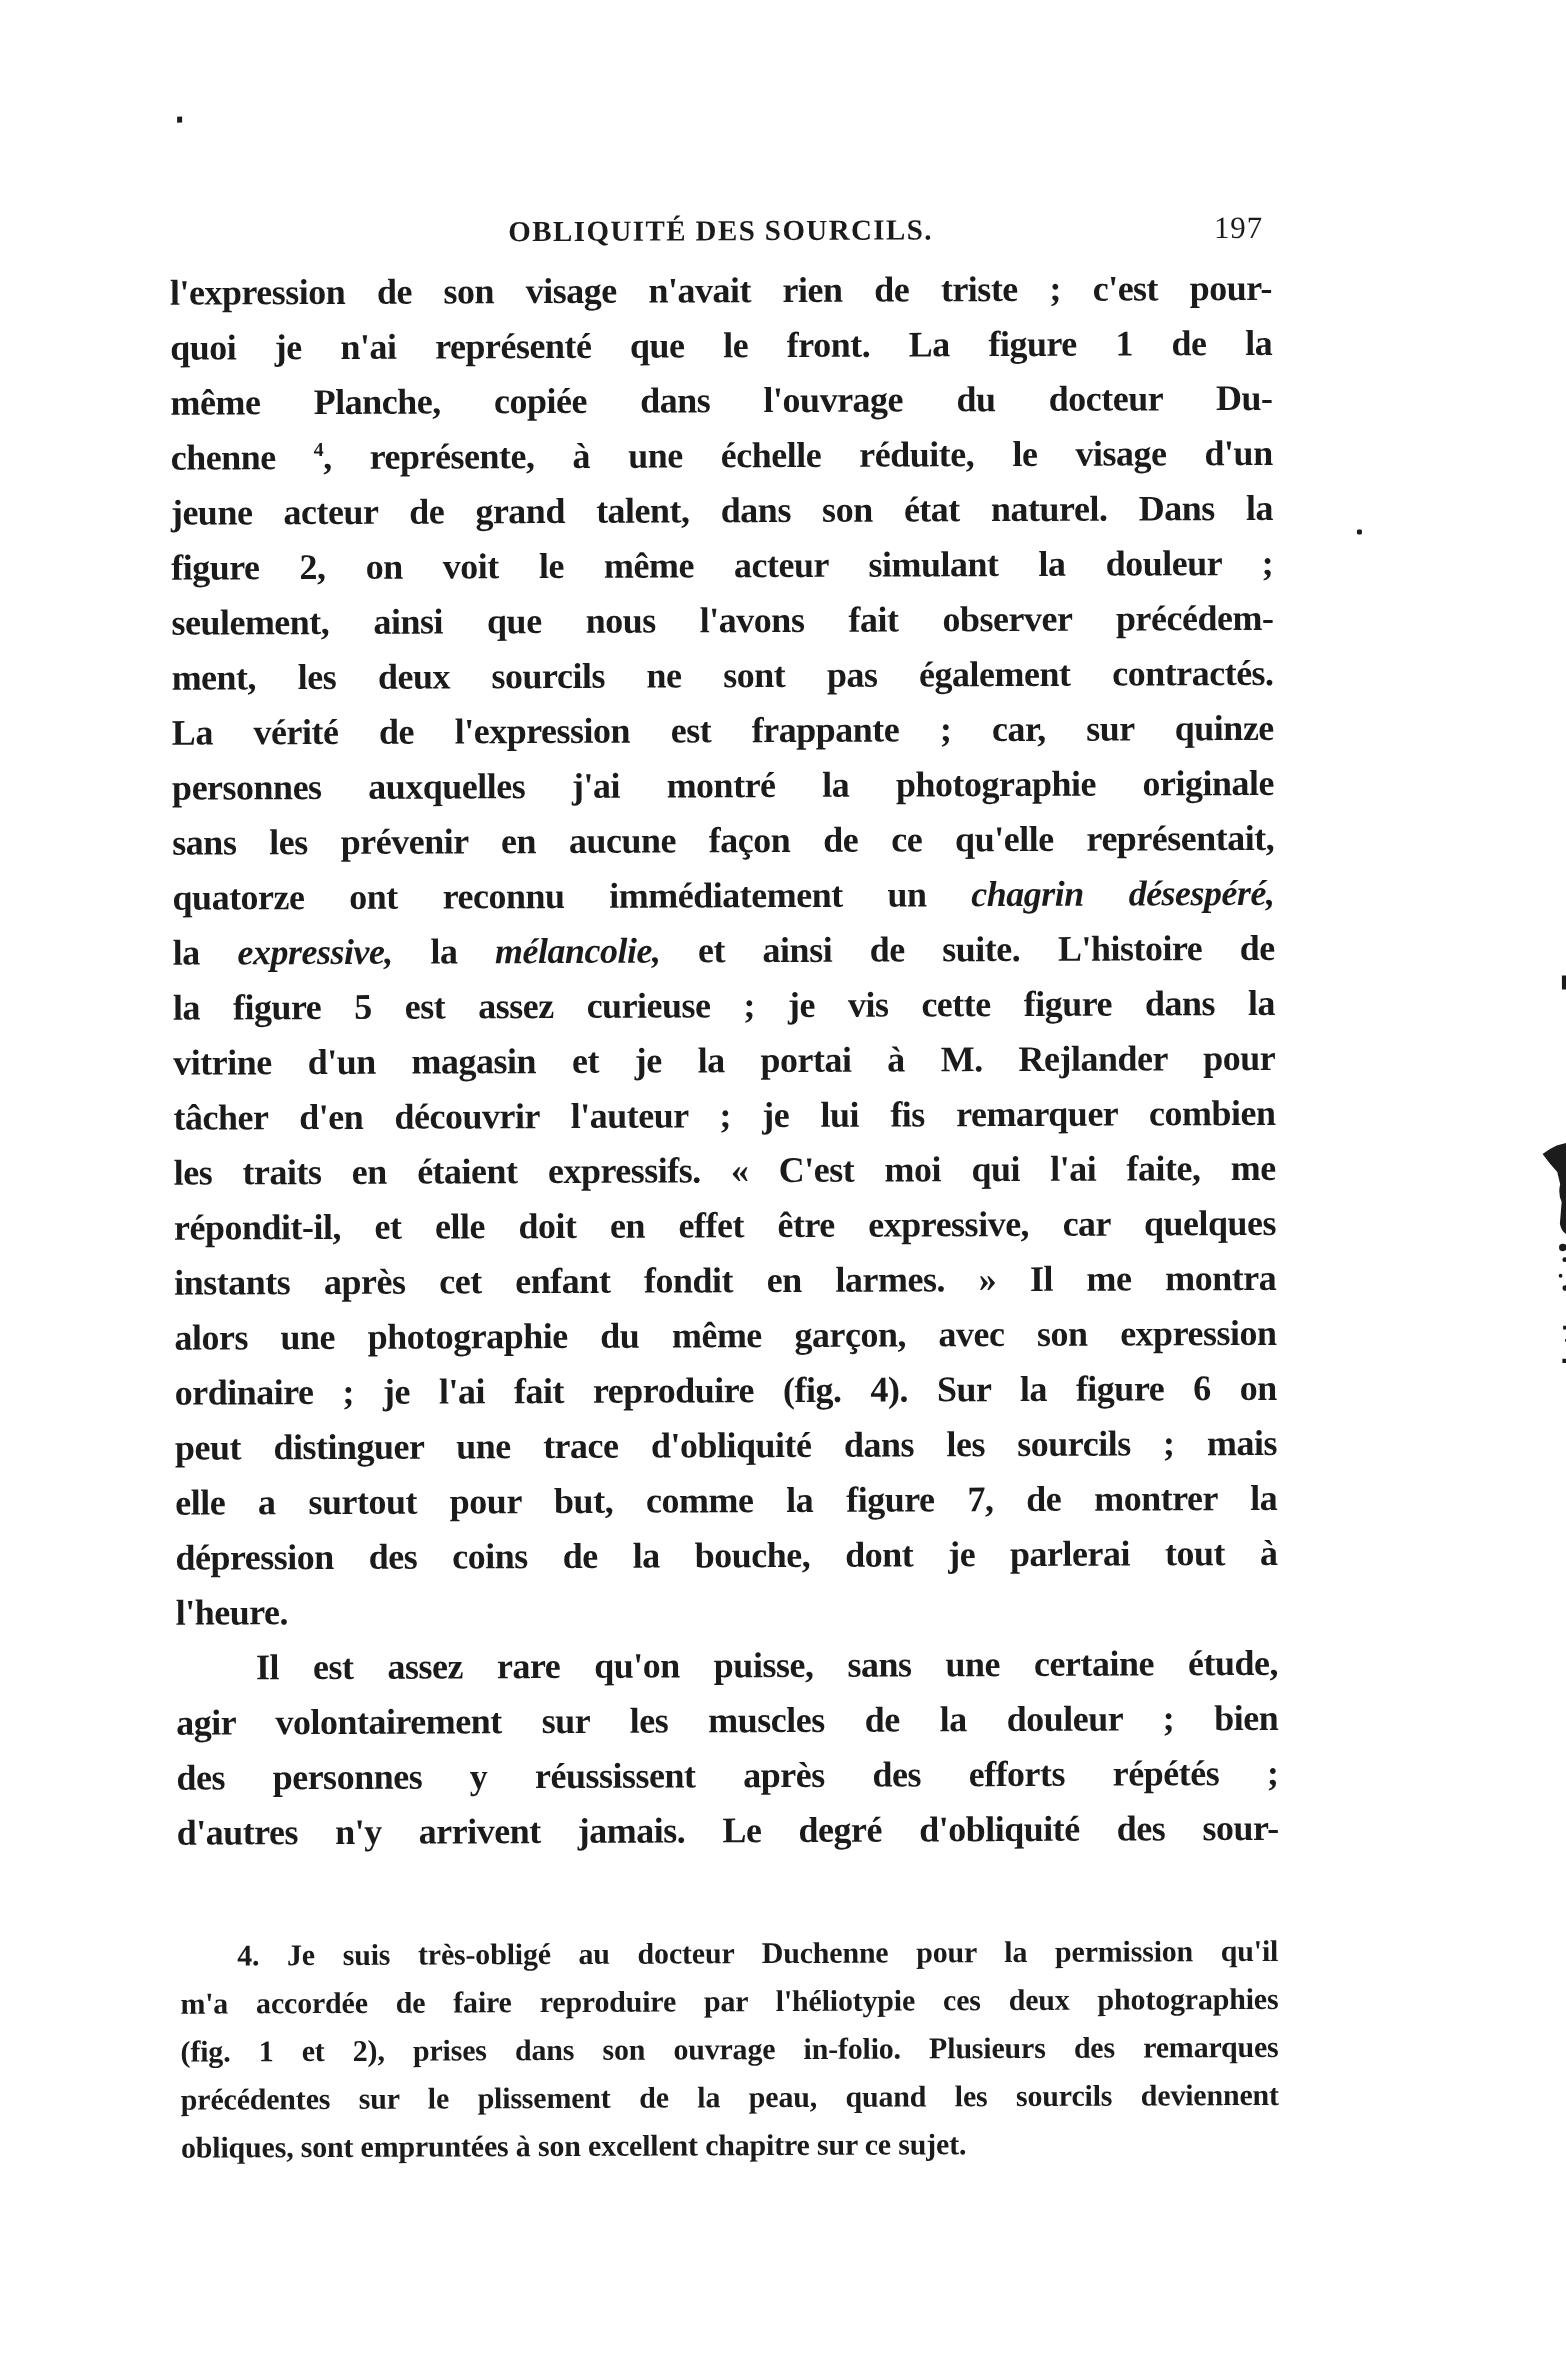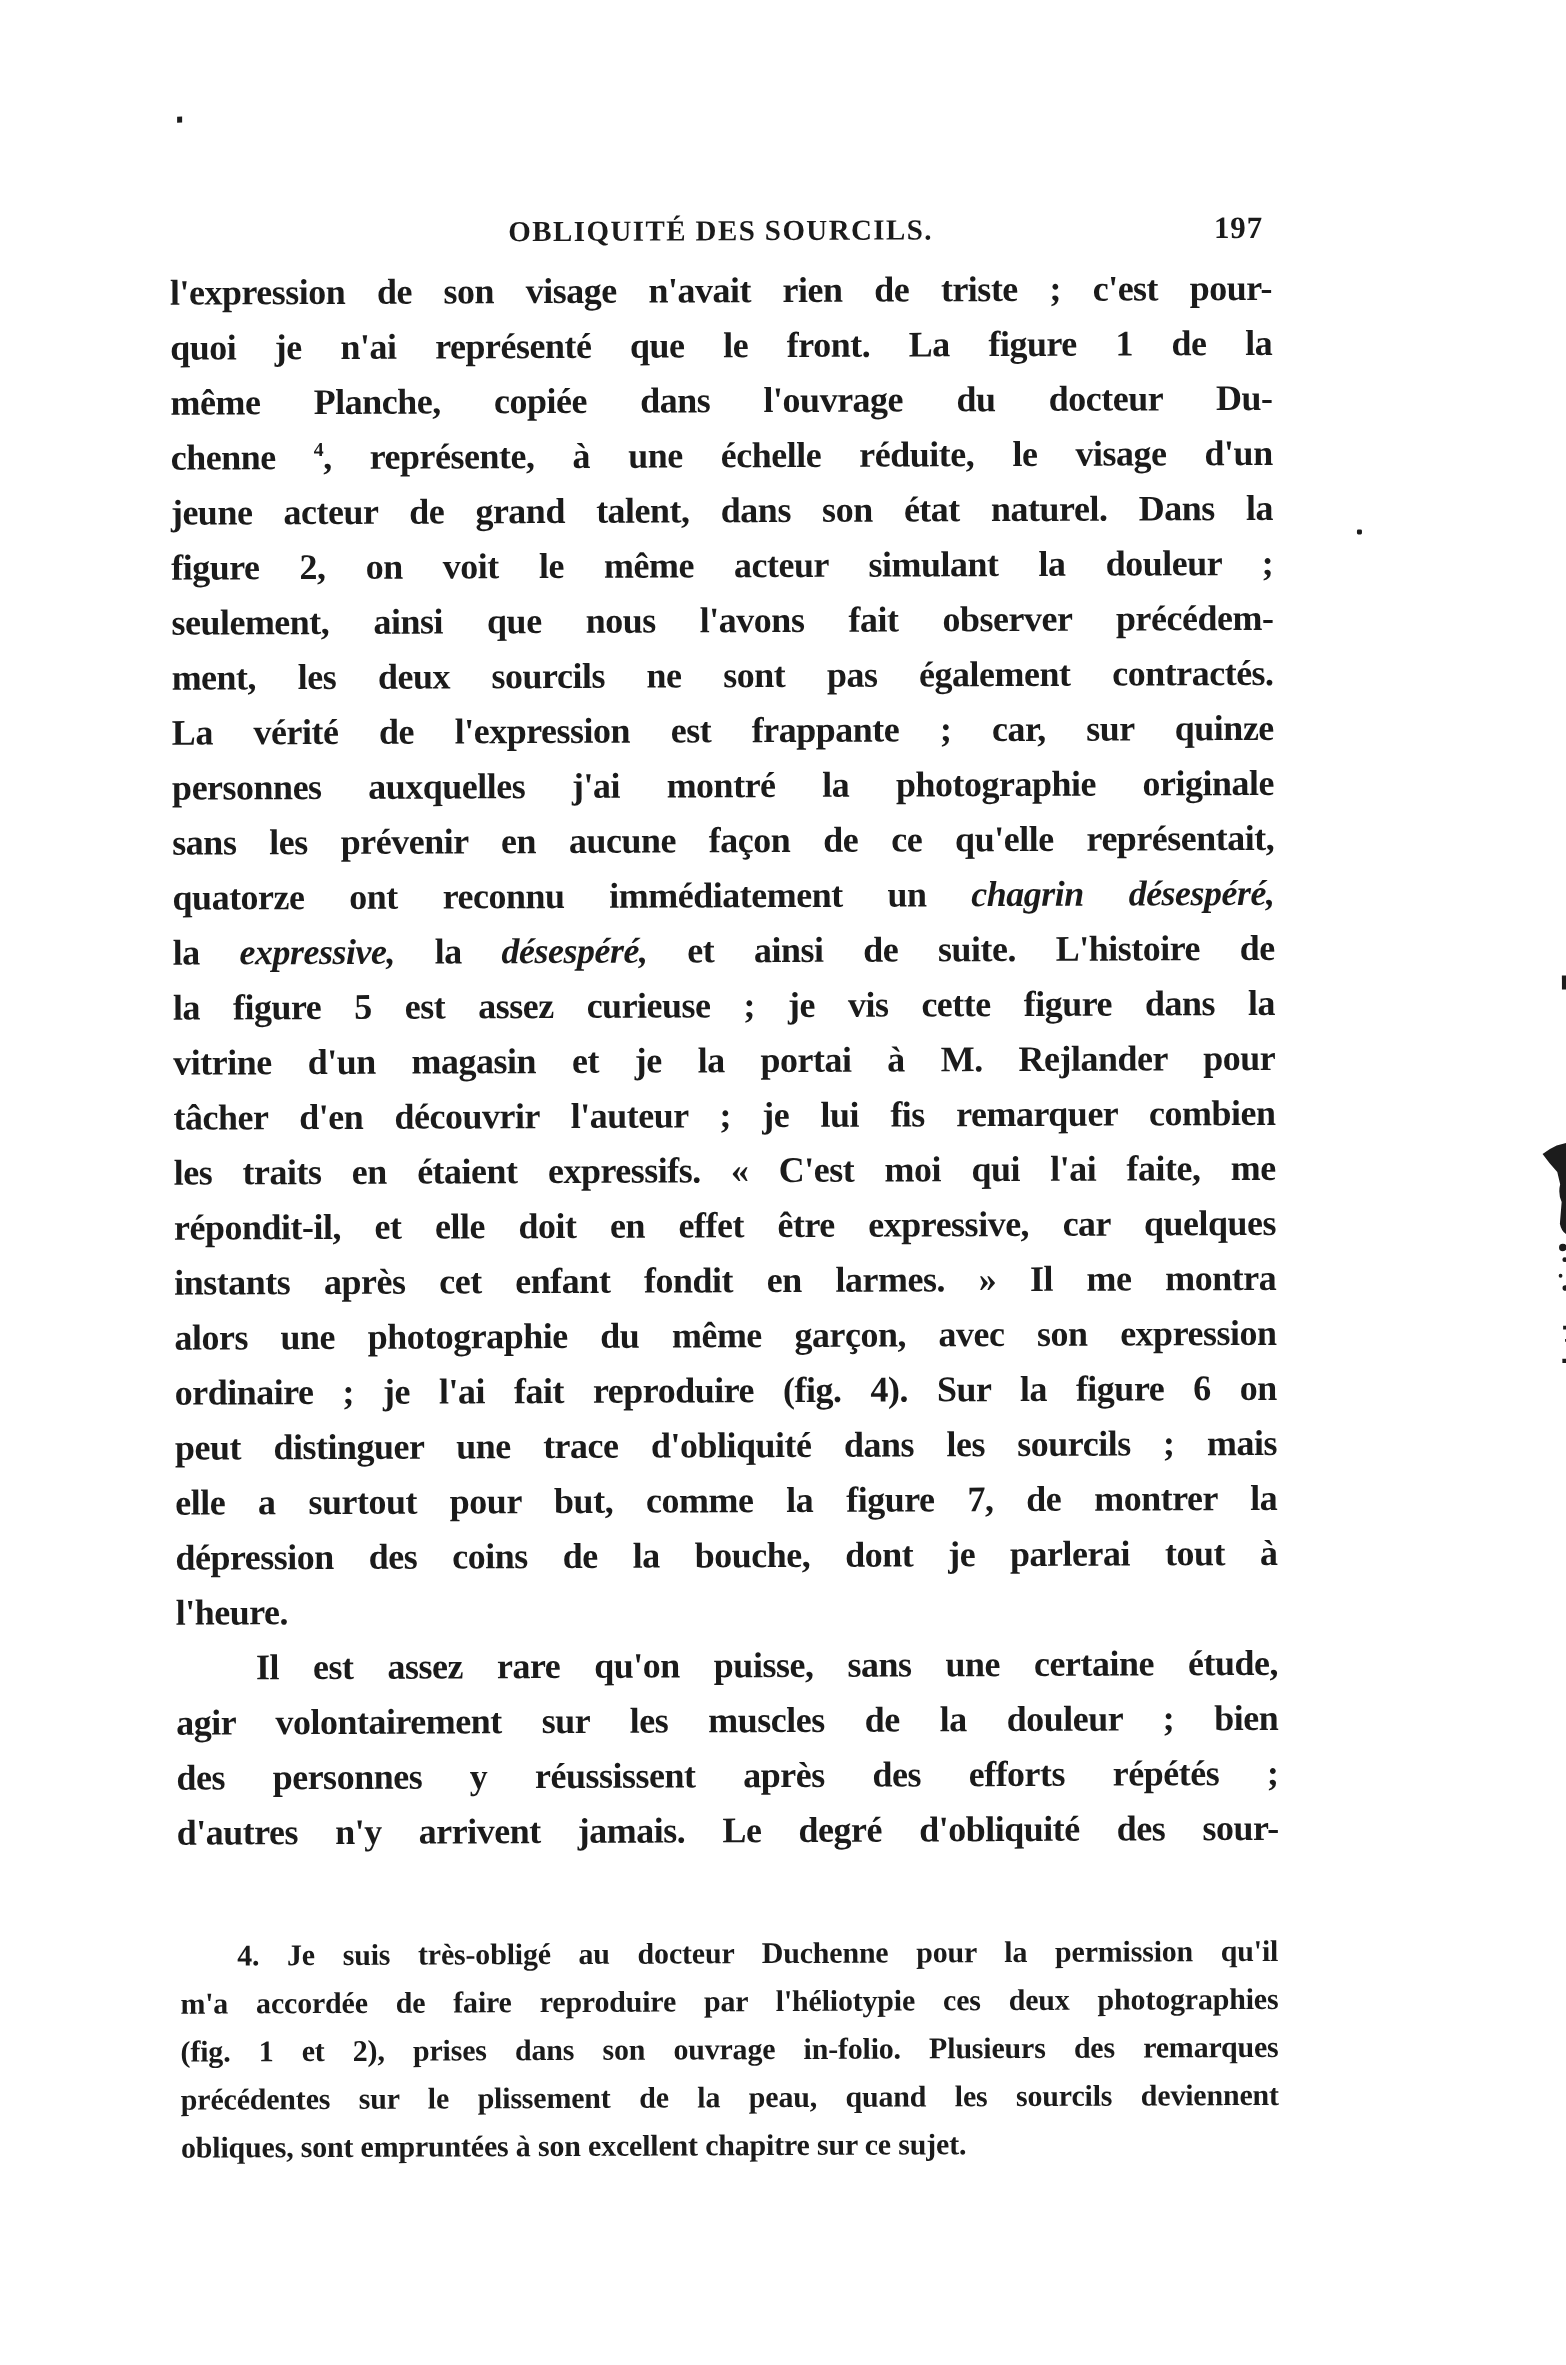--- a/index.html
+++ b/index.html
@@ -20,21 +20,21 @@
   .running-header{
     position:absolute;top:214px;left:173px;width:1102px;height:43px;
   }
   .running-title{
     text-align:center;
     font-size:29px;font-weight:bold;letter-spacing:1.4px;
     white-space:nowrap;
   }
   .page-number{
     position:absolute;right:8.5px;top:-1.9px;
-    font-size:31px;font-weight:bold;letter-spacing:0.9px;
+    font-size:31px;font-weight:normal;letter-spacing:0.9px;
   }
   
   .body-text{
     position:absolute;top:263px;left:173px;width:1102px;
     font-size:36px;font-weight:bold;letter-spacing:-0.5px;
     line-height:55px;
   }
   .line{
     text-align:justify;
     text-align-last:justify;
@@ -75,21 +75,21 @@
           <div class="line">même Planche, copiée dans l'ouvrage du docteur Du-</div>
           <div class="line">chenne <sup>4</sup>, représente, à une échelle réduite, le visage d'un</div>
           <div class="line">jeune acteur de grand talent, dans son état naturel. Dans la</div>
           <div class="line">figure 2, on voit le même acteur simulant la douleur ;</div>
           <div class="line">seulement, ainsi que nous l'avons fait observer précédem-</div>
           <div class="line">ment, les deux sourcils ne sont pas également contractés.</div>
           <div class="line">La vérité de l'expression est frappante ;  car, sur quinze</div>
           <div class="line">personnes auxquelles j'ai montré la photographie originale</div>
           <div class="line">sans les prévenir en aucune façon de ce qu'elle représentait,</div>
           <div class="line">quatorze ont reconnu immédiatement un <i>chagrin désespéré,</i></div>
-          <div class="line">la <i>expressive,</i> la <i>désespéré,</i> et ainsi de suite. L'histoire de</div>
+          <div class="line">la <i>expressive,</i> la <i>mélancolie,</i> et ainsi de suite. L'histoire de</div>
           <div class="line">la figure 5 est assez curieuse ;  je vis cette figure dans la</div>
           <div class="line">vitrine d'un magasin et je la portai à M. Rejlander pour</div>
           <div class="line">tâcher d'en découvrir l'auteur ; je lui fis remarquer combien</div>
           <div class="line">les traits en étaient expressifs. « C'est moi qui l'ai faite, me</div>
           <div class="line">répondit-il, et elle doit en effet être expressive, car quelques</div>
           <div class="line">instants après cet enfant fondit en  larmes. » Il me montra</div>
           <div class="line">alors une photographie du même garçon, avec son expression</div>
           <div class="line">ordinaire ; je l'ai fait reproduire (fig. 4). Sur la figure 6 on</div>
           <div class="line">peut distinguer une trace d'obliquité dans les sourcils ; mais</div>
           <div class="line">elle a surtout pour but, comme la figure 7,  de montrer la</div>

